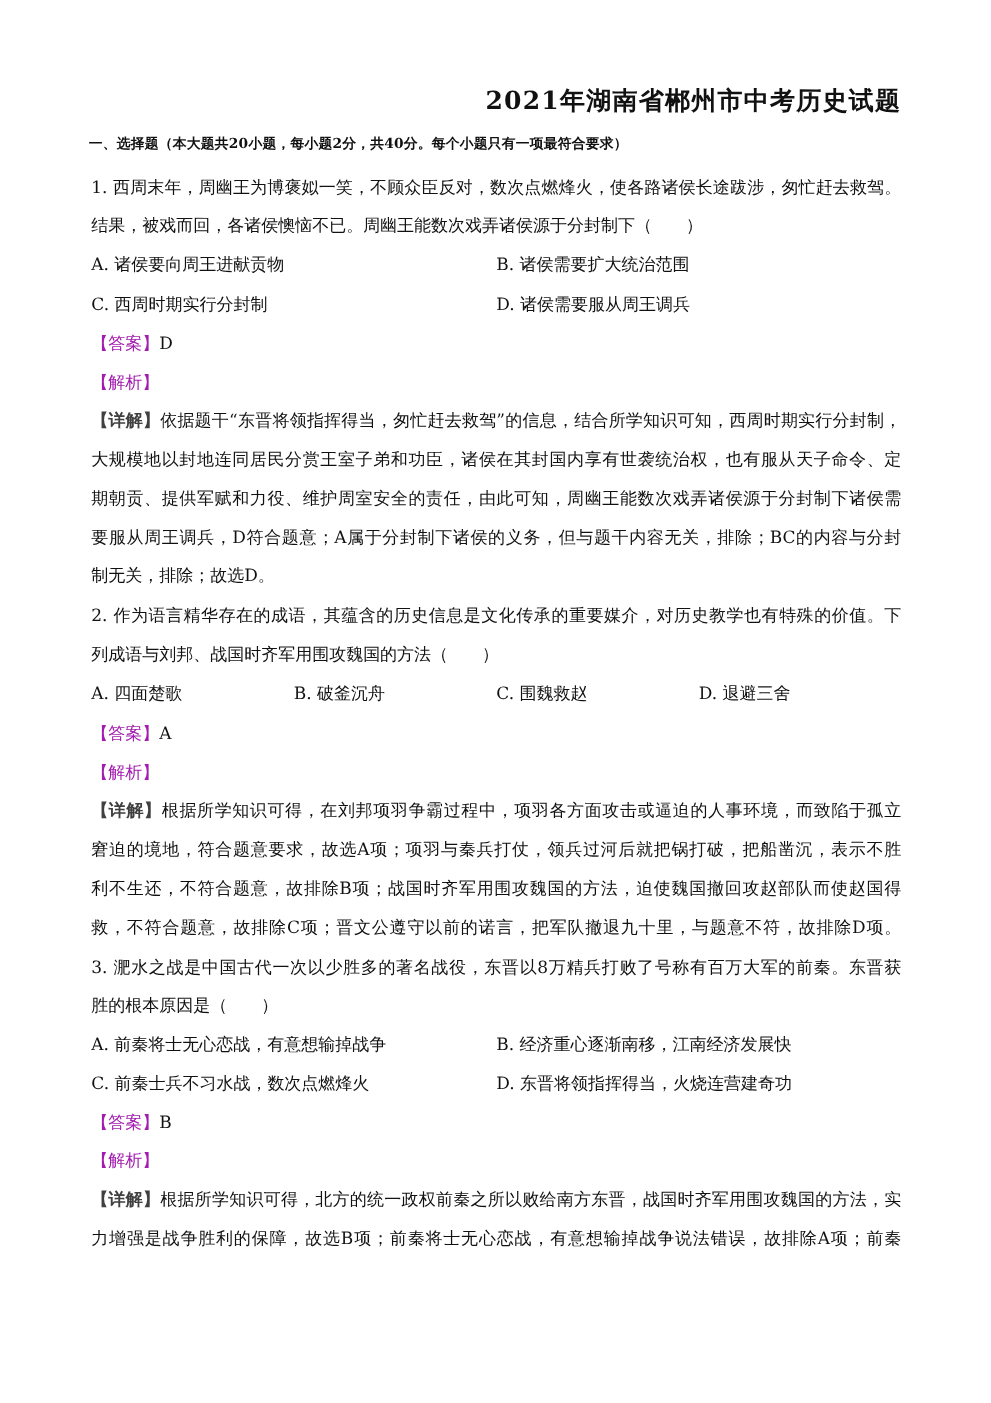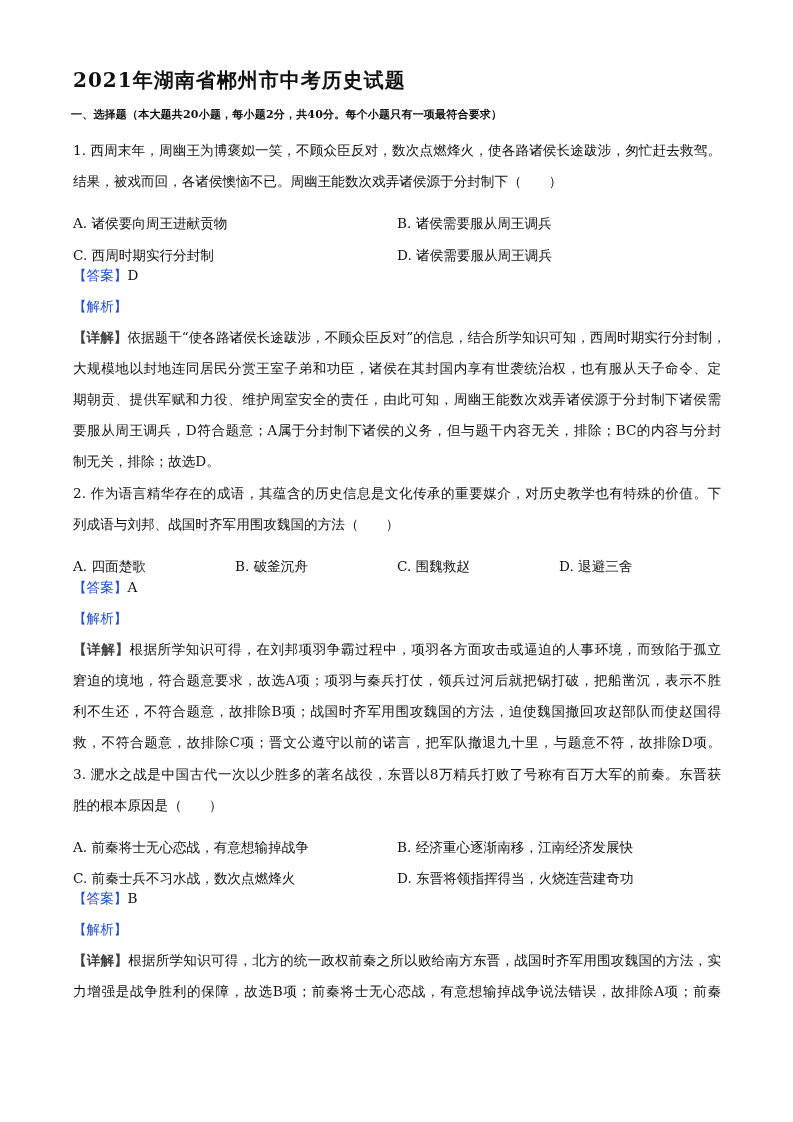--- a/index.html
+++ b/index.html
@@ -1,49 +1,49 @@
 <!DOCTYPE html>
 <html><head>
 <meta charset="utf-8">
 <style>
   html, body { margin: 0; padding: 0; background: #ffffff; }
   body { width: 793px; height: 1122px; position: relative; overflow: hidden;
          font-family: "DejaVu Serif", "Liberation Serif", serif; color: #111; }
   .page { position: absolute; left: 73px; top: 0; width: 648px; }
-  .title { position: absolute; top: 67px; left: 0; width: 648px; text-align: left;
+  .title { position: absolute; top: 67px; left: 0; width: 648px; text-align: right;
            font-size: 20px; font-weight: bold; letter-spacing: 1px; white-space: nowrap; }
   .section { position: absolute; top: 107px; left: -2px; font-size: 11px; font-weight: bold; white-space: nowrap; letter-spacing: 0.2px; }
   .line { position: absolute; left: 0; font-size: 13.6px; white-space: nowrap; line-height: 20px; }
   .just { width: 648px; text-align: justify; text-align-last: justify; }
-  .tag { color: #1d4ed8; }
+  .tag { color: #a21caf; }
   .tagb { font-weight: bold; color: #404040; }
-  .opt { position: absolute; font-size: 13.6px; white-space: nowrap; line-height: 20px; margin-top: 11px; }
+  .opt { position: absolute; font-size: 13.6px; white-space: nowrap; line-height: 20px; }
 </style>
 </head>
 <body>
 
 <div class="page">
 
   <div class="title">2021年湖南省郴州市中考历史试题</div>
   <div class="section">一、选择题（本大题共20小题，每小题2分，共40分。每个小题只有一项最符合要求）</div>
 
   <div class="line just" style="top:140px">1. 西周末年，周幽王为博褒姒一笑，不顾众臣反对，数次点燃烽火，使各路诸侯长途跋涉，匆忙赶去救驾。</div>
   <div class="line" style="top:171px">结果，被戏而回，各诸侯懊恼不已。周幽王能数次戏弄诸侯源于分封制下（　　）</div>
   <div class="opt" style="top:202px; left:0">A. 诸侯要向周王进献贡物</div>
-  <div class="opt" style="top:202px; left:324px">B. 诸侯需要服从周王调兵</div>
+  <div class="opt" style="top:202px; left:324px">B. 诸侯需要扩大统治范围</div>
   <div class="opt" style="top:234px; left:0">C. 西周时期实行分封制</div>
   <div class="opt" style="top:234px; left:324px">D. 诸侯需要服从周王调兵</div>
   <div class="line" style="top:265px">
     <span class="tag">【答案】</span><span>D</span>
   </div>
   <div class="line" style="top:296px">
     <span class="tag">【解析】</span>
   </div>
   <div class="line just" style="top:327px">
-    <span class="tagb">【详解】</span><span>依据题干“使各路诸侯长途跋涉，不顾众臣反对”的信息，结合所学知识可知，西周时期实行分封制，</span>
+    <span class="tagb">【详解】</span><span>依据题干“东晋将领指挥得当，匆忙赶去救驾”的信息，结合所学知识可知，西周时期实行分封制，</span>
   </div>
   <div class="line just" style="top:358px">大规模地以封地连同居民分赏王室子弟和功臣，诸侯在其封国内享有世袭统治权，也有服从天子命令、定</div>
   <div class="line just" style="top:389px">期朝贡、提供军赋和力役、维护周室安全的责任，由此可知，周幽王能数次戏弄诸侯源于分封制下诸侯需</div>
   <div class="line just" style="top:420px">要服从周王调兵，D符合题意；A属于分封制下诸侯的义务，但与题干内容无关，排除；BC的内容与分封</div>
   <div class="line" style="top:451px">制无关，排除；故选D。</div>
 
   <div class="line just" style="top:483px">2. 作为语言精华存在的成语，其蕴含的历史信息是文化传承的重要媒介，对历史教学也有特殊的价值。下</div>
   <div class="line" style="top:514px">列成语与刘邦、战国时齐军用围攻魏国的方法（　　）</div>
   <div class="opt" style="top:545px; left:0">A. 四面楚歌</div>
   <div class="opt" style="top:545px; left:162px">B. 破釜沉舟</div>

